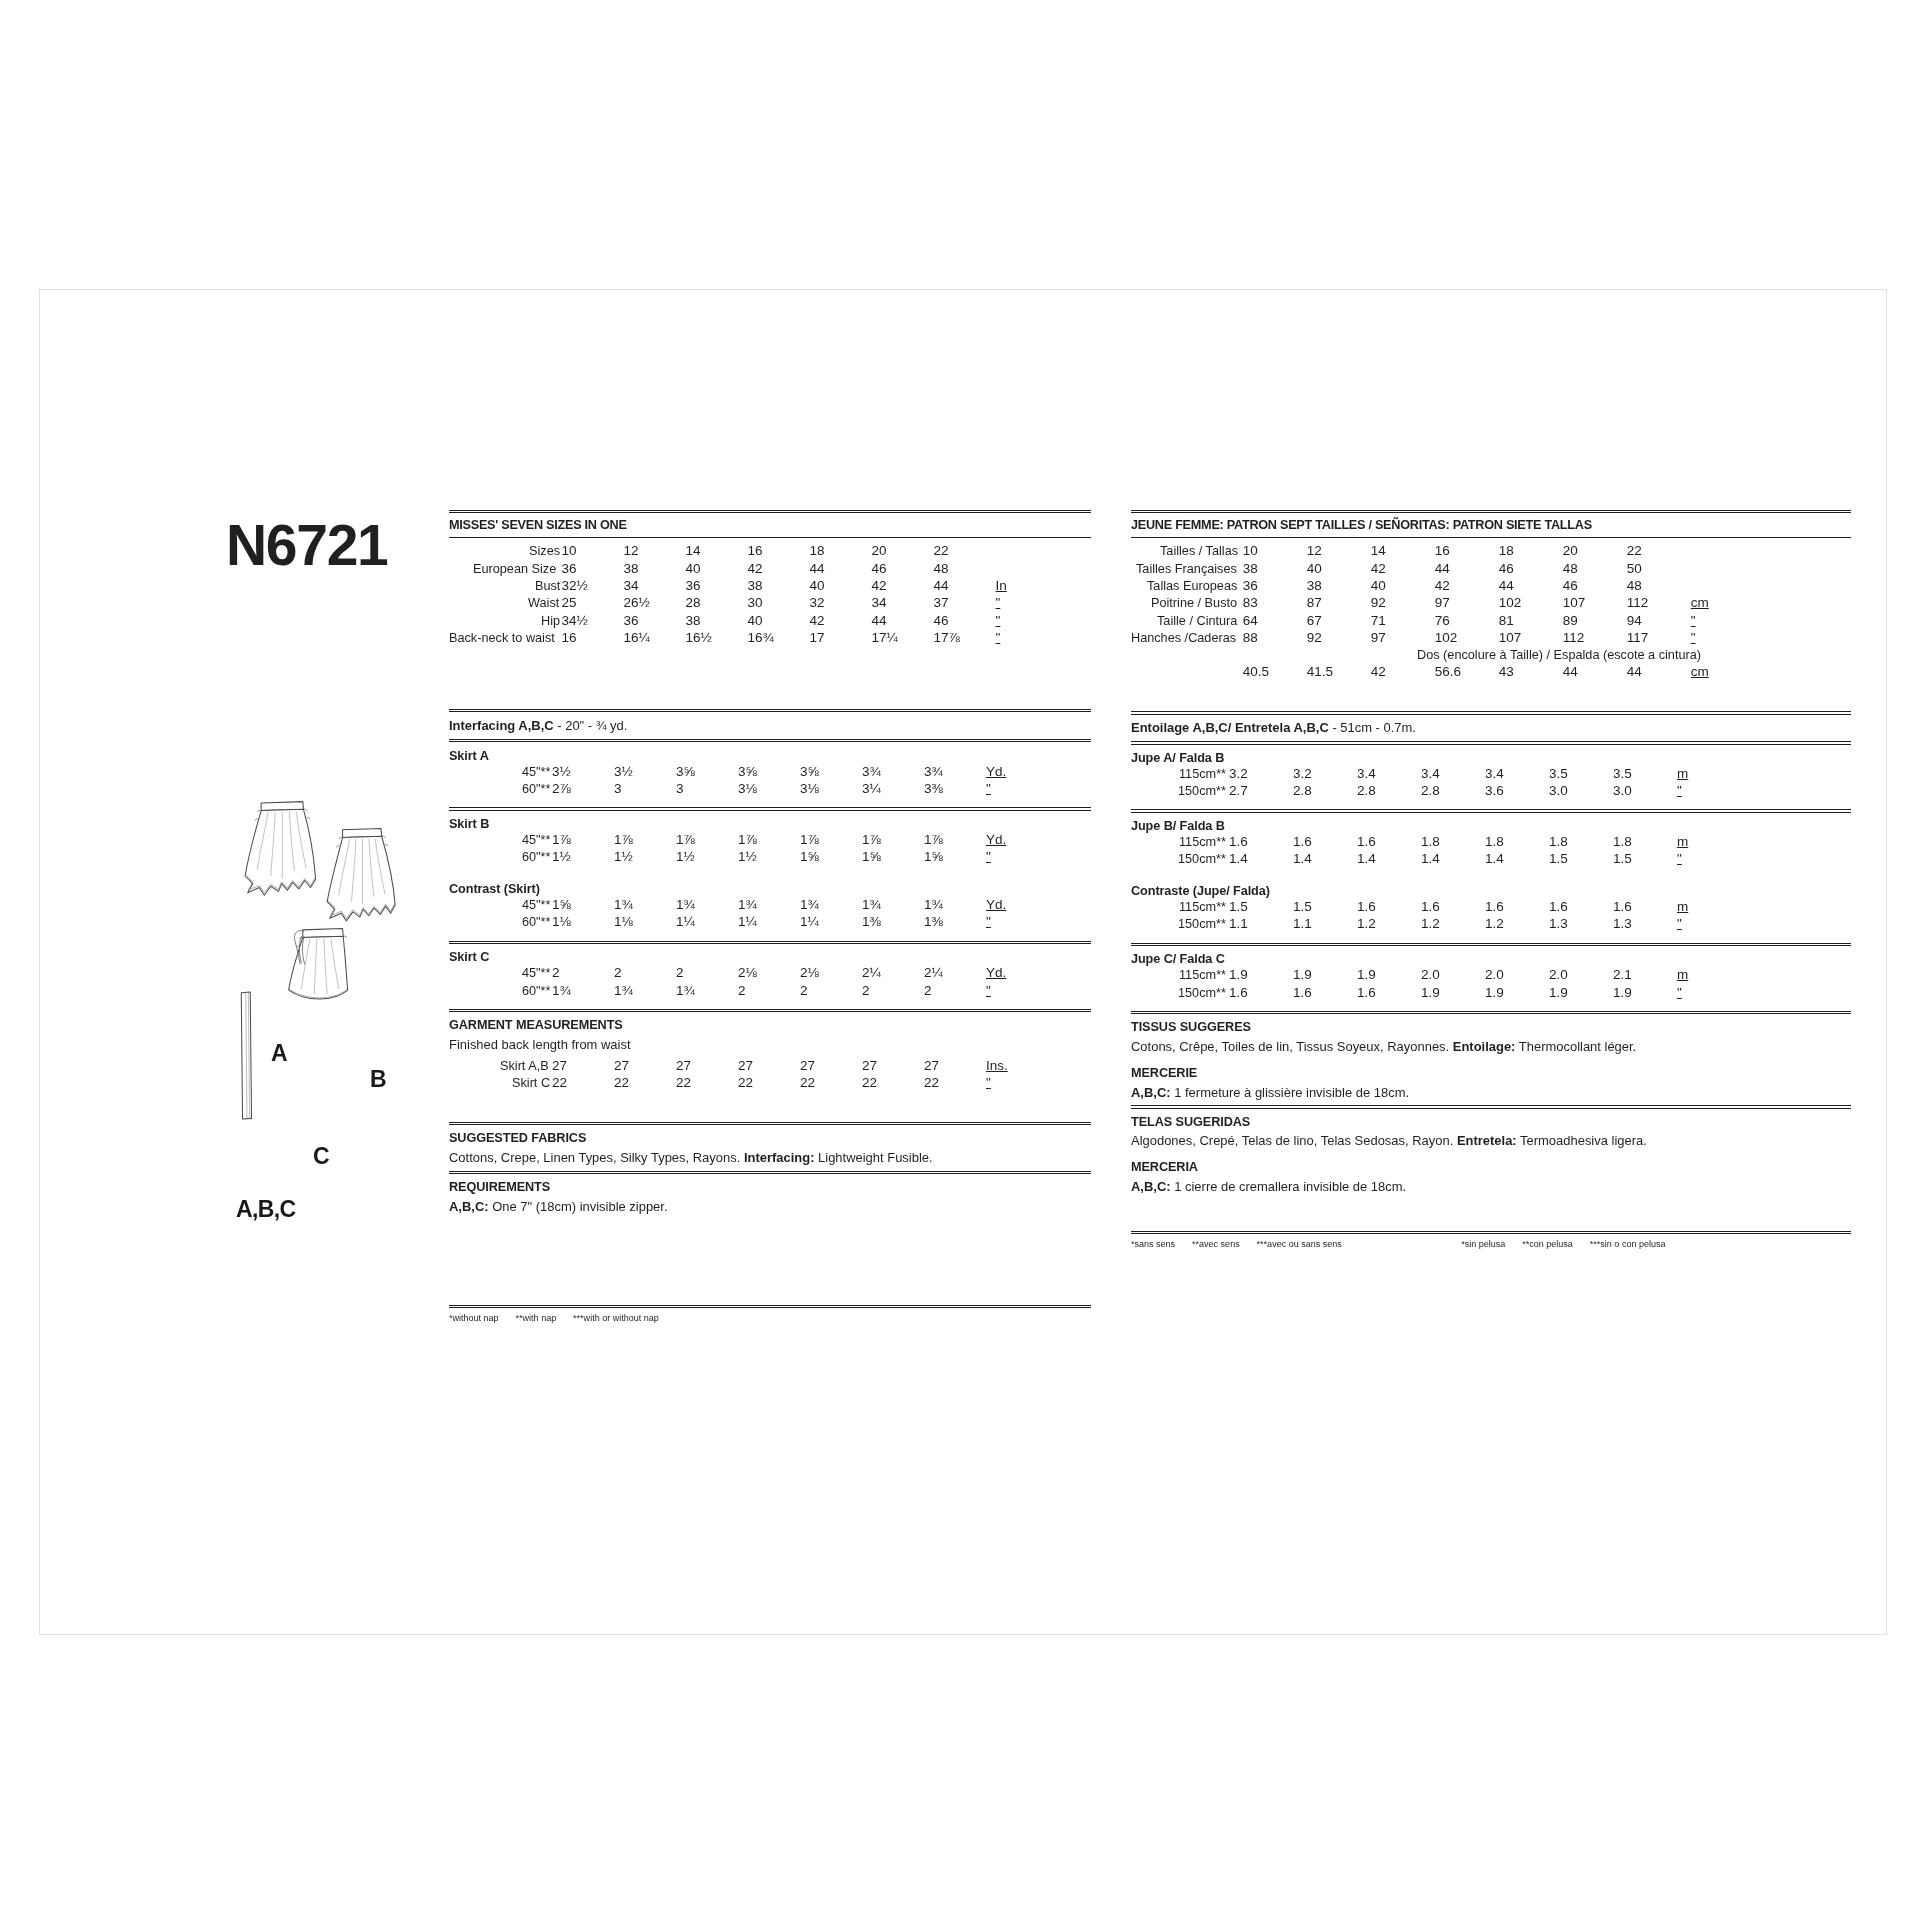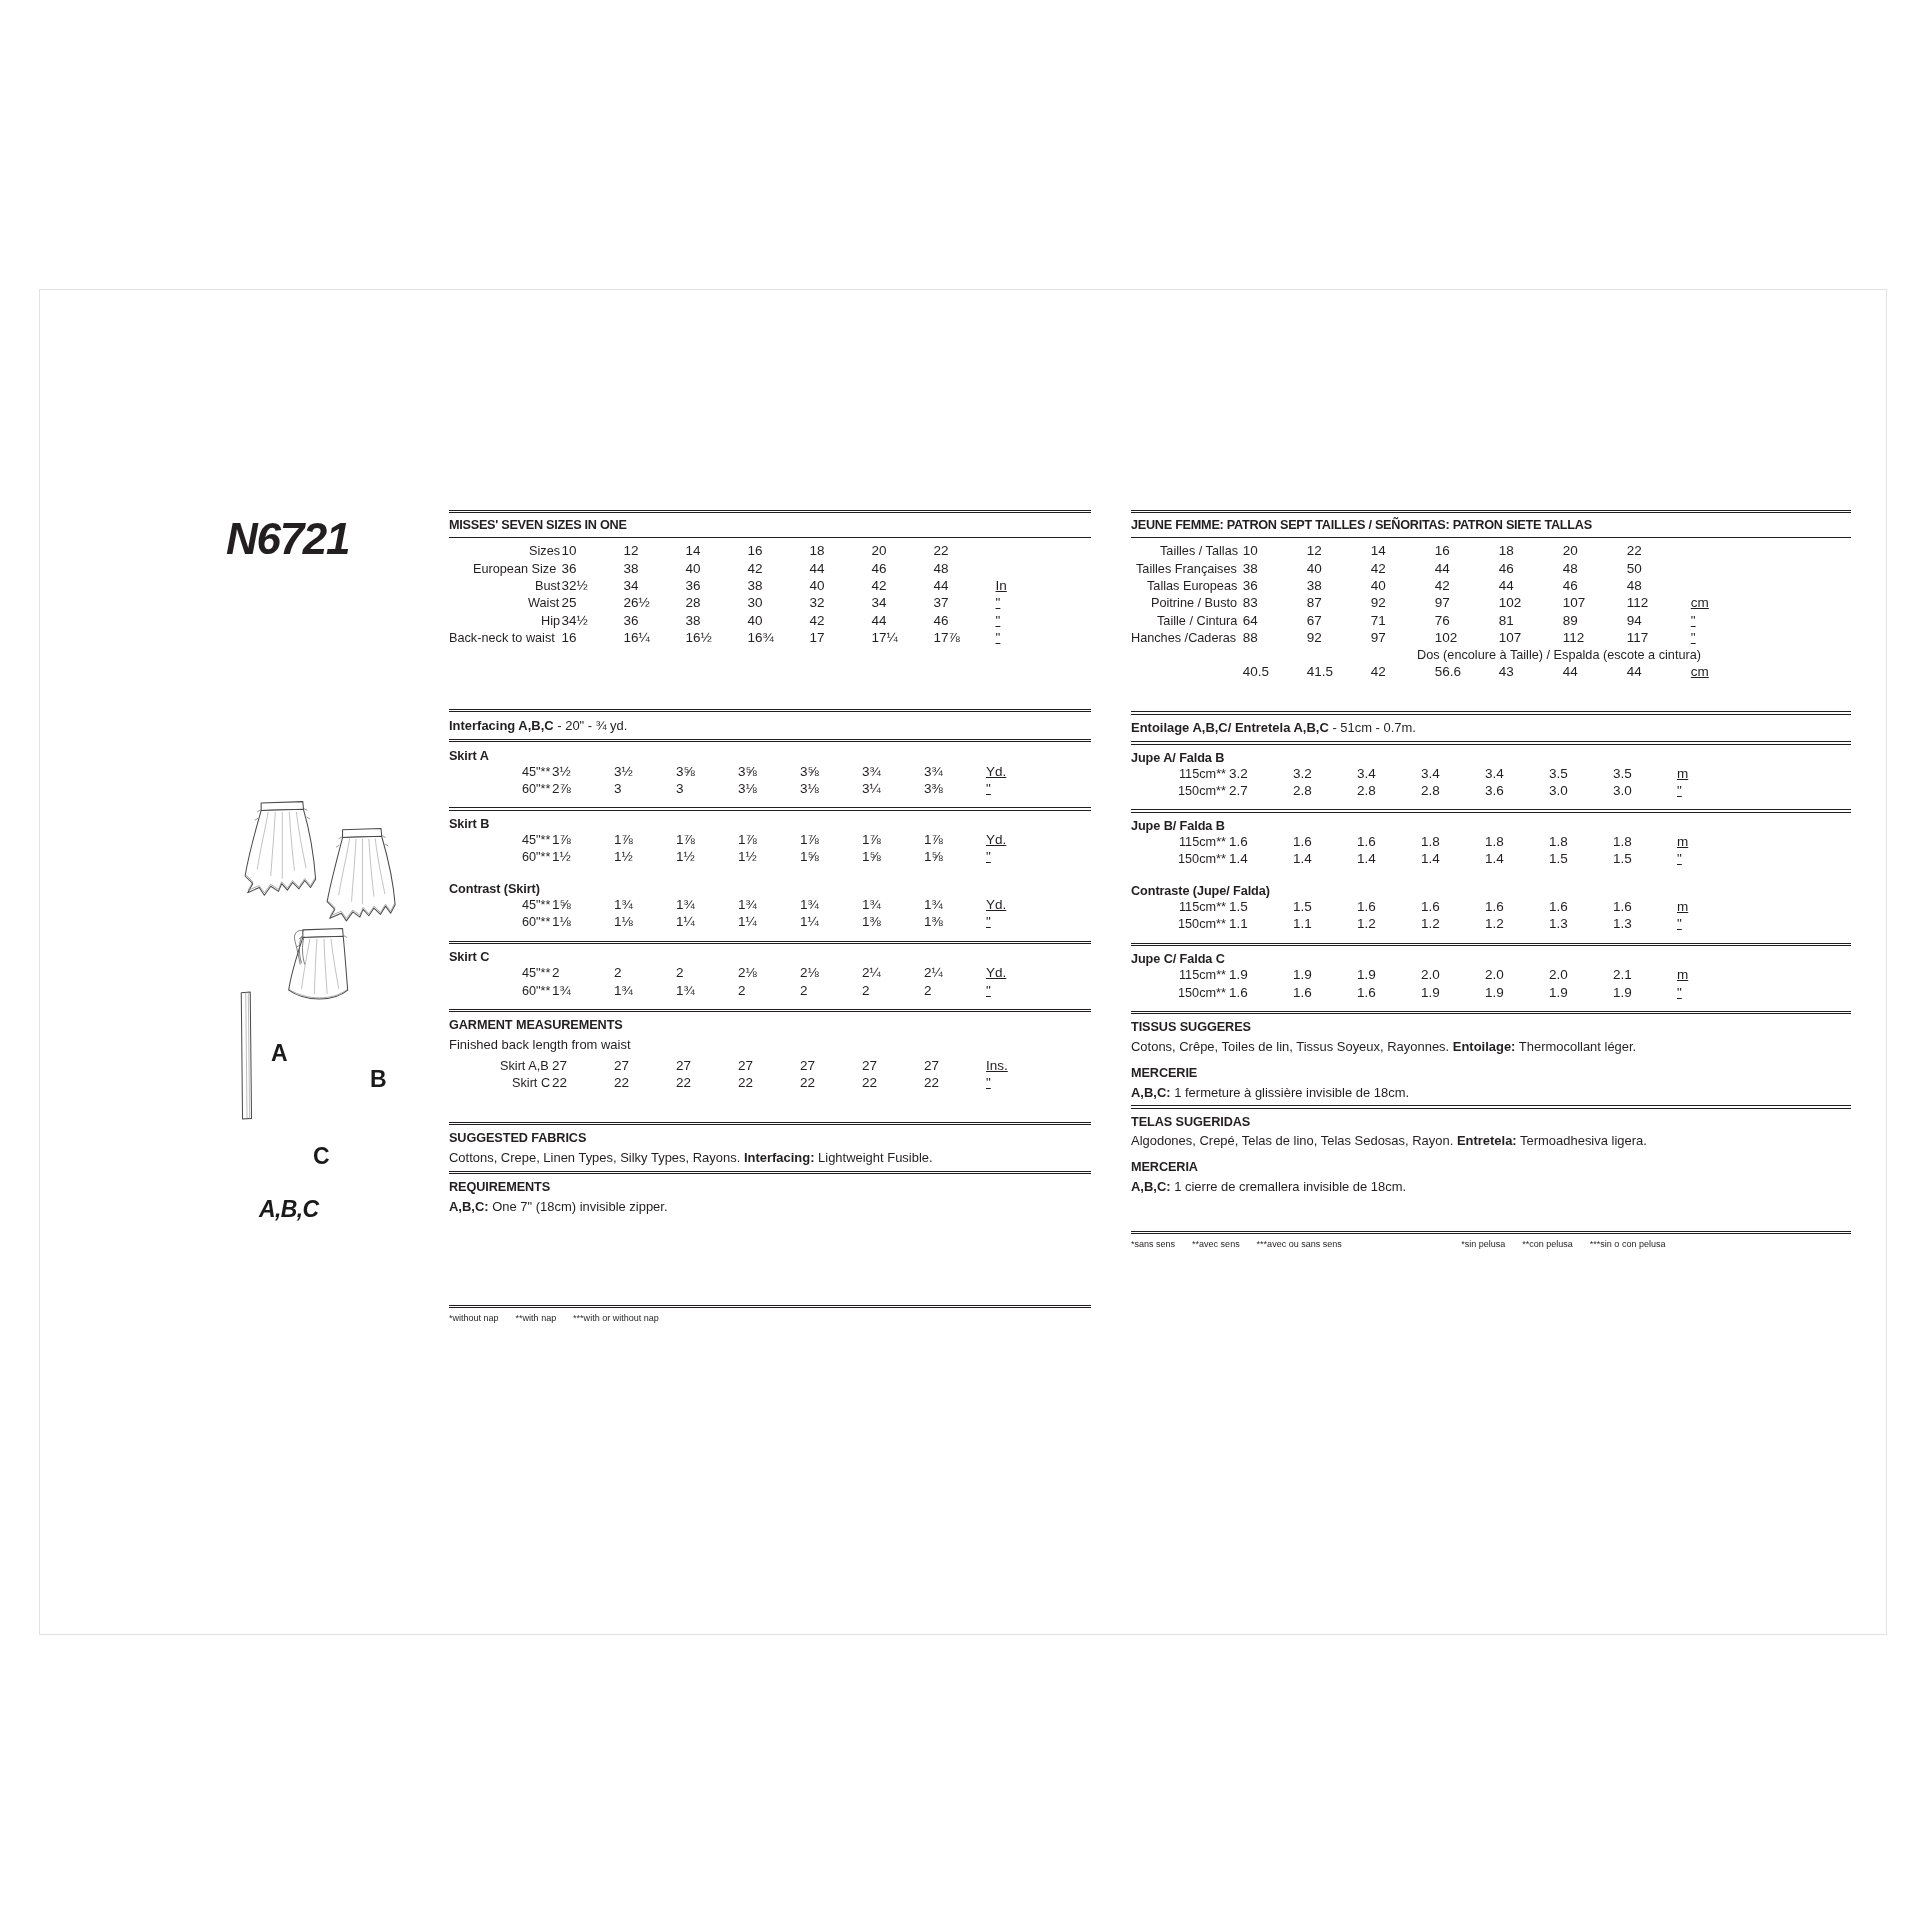--- a/index.html
+++ b/index.html
@@ -24,26 +24,25 @@
     border: 1.9px solid #e2e2e2;
     background: #ffffff;
     box-sizing: border-box;
   }
 
   
   #pattern-number {
     position: absolute;
     left: 226px;
     top: 517px;
-    font-size: 44px;
+    font-size: 57px;
     font-weight: 700;
     letter-spacing: -1.3px;
     line-height: 1;
     color: #231f20;
-    font-style: italic;
   }
 
   
   .column {
     position: absolute;
     top: 510px;
   }
   #left-column  { left: 449px;  width: 642px; }
   #right-column { left: 1107px; width: 720px; margin-left: 24px; }
 
@@ -162,21 +161,21 @@
   .fig-label {
     position: absolute;
     font-size: 23px;
     font-weight: 700;
     letter-spacing: -0.6px;
     color: #1a1a1a;
   }
   #label-a  { left: 40px;  top: 250px; }
   #label-b  { left: 139px; top: 276px; }
   #label-c  { left: 82px; top: 353px; }
-  #label-abc{ left: 28px;  top: 406px; font-style: italic; }
+  #label-abc{ left: 5px;  top: 406px; }
 </style>
 </head>
 <body>
 
 <div id="page-frame"></div>
 
 <div id="pattern-number">N6721</div>
 
 <div id="illustrations">
   <svg width="218" height="449" viewBox="0 0 340 700">

